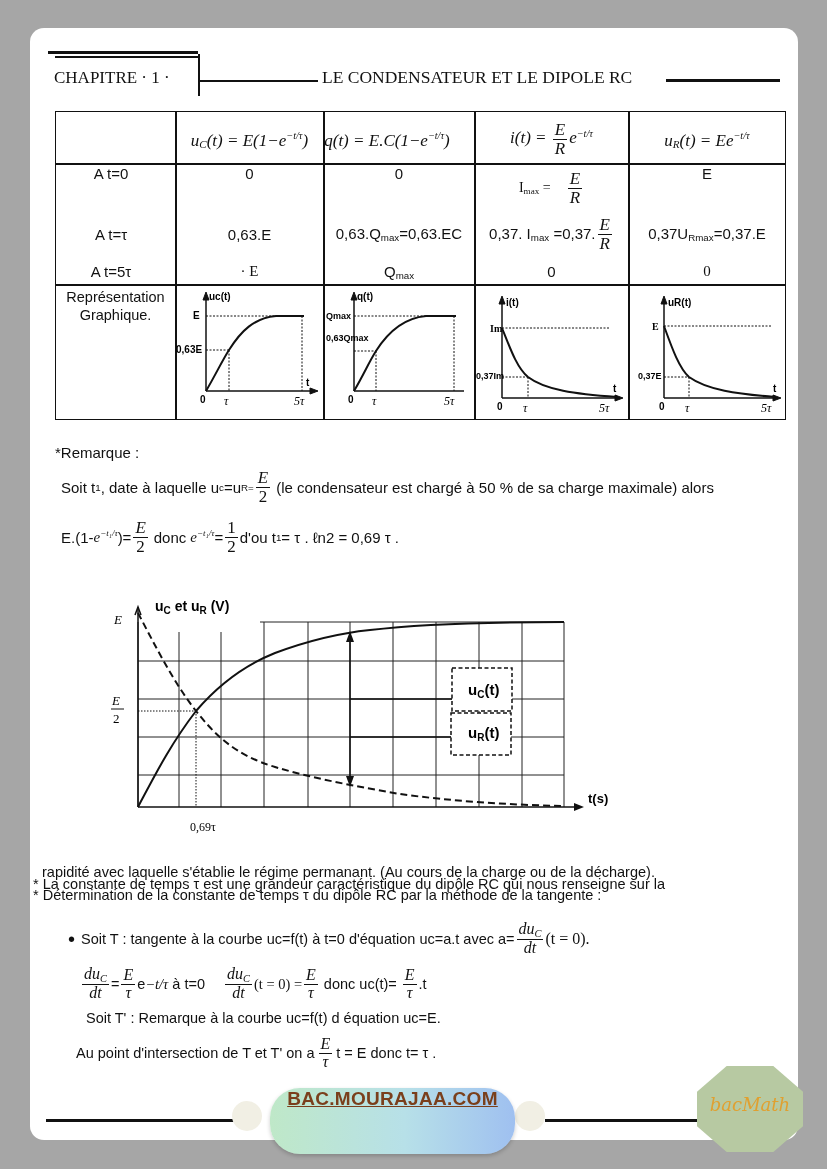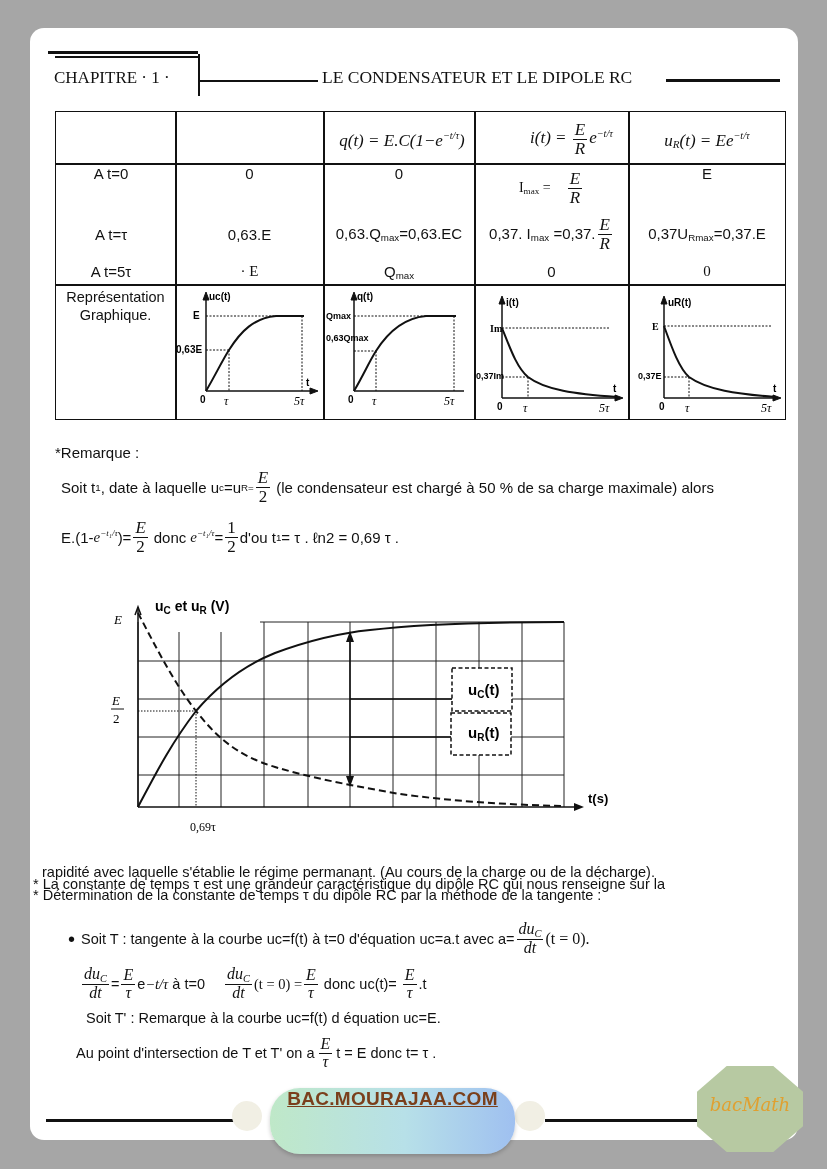--- a/index.html
+++ b/index.html
@@ -47,24 +47,27 @@
 <div class="hline" style="left:666px;top:79px;width:114px;height:3px;"></div>
 
 <div class="tbl">
   <div class="vcol" style="left:119px;"></div>
   <div class="vcol" style="left:267px;"></div>
   <div class="vcol" style="left:418px;"></div>
   <div class="vcol" style="left:572px;"></div>
   <div class="hrow" style="top:51px;"></div>
   <div class="hrow" style="top:172px;"></div>
 
-  <div class="cell head-f" style="left:268px;top:8px;width:126px;height:40px;margin-left:15px;">
+  <div class="cell head-f" style="left:120px;top:8px;width:147px;height:40px;">
+    <span>u<sub>C</sub>(t) = E(1−e<sup>−t/τ</sup>)</span>
+  </div>
+  <div class="cell head-f" style="left:268px;top:8px;width:126px;height:40px;">
     <span>q(t) = E.C(1−e<sup>−t/τ</sup>)</span>
   </div>
-  <div class="cell head-f" style="left:419px;top:4px;width:153px;height:46px;padding-left:20px;">
+  <div class="cell head-f" style="left:419px;top:4px;width:153px;height:46px;">
     <span>i(t) = <span class="frac">
           <span>E</span>
           <span>R</span>
         </span>e<sup>−t/τ</sup></span>
   </div>
   <div class="cell head-f" style="left:573px;top:8px;width:156px;height:40px;">
     <span>u<sub>R</sub>(t) = Ee<sup>−t/τ</sup></span>
   </div>
 
   <div class="cell" style="left:0;top:52px;width:110px;height:18px;">A t=0</div>

